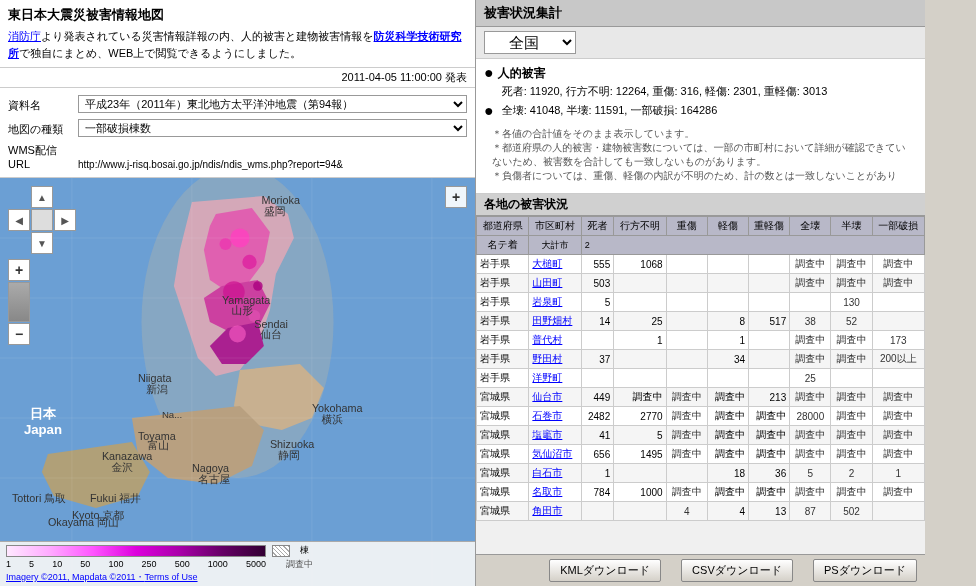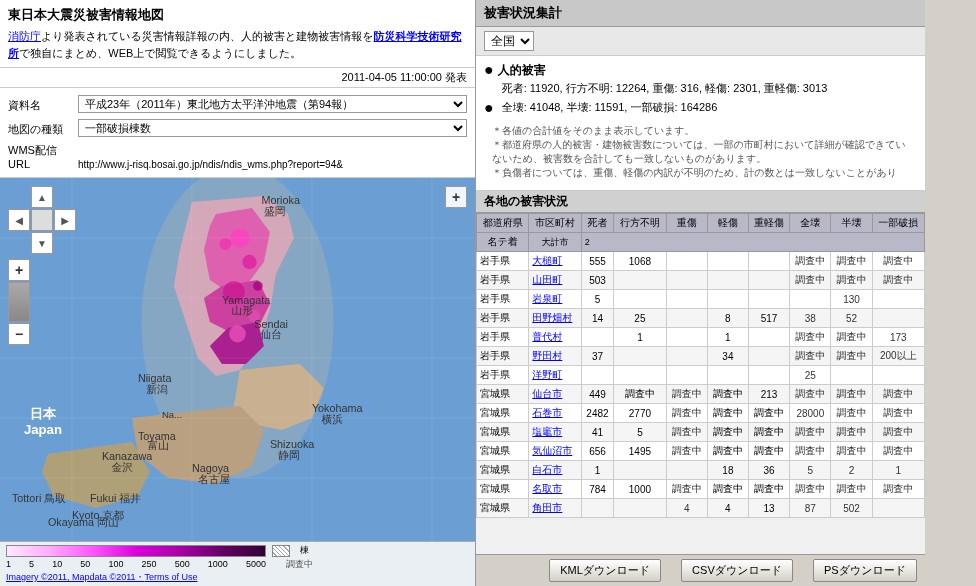--- a/index.html
+++ b/index.html
@@ -37,41 +37,41 @@
 
     
     .map-expand-btn { position: absolute; top: 8px; right: 8px; width: 22px; height: 22px; background: rgba(255,255,255,0.9); border: 1px solid #999; cursor: pointer; display: flex; align-items: center; justify-content: center; font-size: 14px; font-weight: bold; color: #333; z-index: 10; }
 
     
     .right-panel { flex: 1; display: flex; flex-direction: column; background: #f0f0f0; }
 
     .right-header { background: #c8c8c8; padding: 4px 8px; font-size: 13px; font-weight: bold; color: #000; border-bottom: 1px solid #999; }
 
     .filter-row { display: flex; align-items: center; padding: 4px 8px; background: #e8e8e8; border-bottom: 1px solid #ccc; gap: 4px; }
-    .filter-select { font-size: 12px; padding: 1px 2px; border: 1px solid #999; background: #fff; }
+    .filter-select { font-size: 15px; padding: 1px 20px; border: 1px solid #999; background: #fff; }
 
     .stats-section { padding: 6px 8px; background: #fff; border-bottom: 1px solid #ccc; }
     .stats-category { display: flex; align-items: flex-start; gap: 4px; margin-bottom: 4px; }
     .bullet { font-size: 16px; line-height: 1; }
     .stats-title { font-weight: bold; font-size: 12px; margin-bottom: 2px; }
     .stats-detail { font-size: 11px; padding-left: 4px; color: #000; }
     .stats-note { font-size: 10px; color: #555; padding: 4px 8px; line-height: 1.4; }
 
     
     .table-section-header { background: #d0d0d0; padding: 2px 8px; font-size: 12px; font-weight: bold; border-bottom: 1px solid #999; }
 
     .table-wrapper { flex: 1; overflow-y: auto; min-height: 0; }
 
     table.data-table { width: 100%; border-collapse: collapse; font-size: 10px; }
     table.data-table th { background: #b8b8c8; border: 1px solid #999; padding: 2px 3px; text-align: center; font-size: 10px; font-weight: normal; white-space: nowrap; position: sticky; top: 0; z-index: 5; }
     table.data-table td { border: 1px solid #ccc; padding: 2px 3px; text-align: center; white-space: nowrap; background: #fff; }
     table.data-table tr:nth-child(even) td { background: #f5f5f5; }
     table.data-table td.prefecture { text-align: left; }
     table.data-table td.city { text-align: left; color: #00f; cursor: pointer; text-decoration: underline; }
-    table.data-table td.num { text-align: center; }
+    table.data-table td.num { text-align: right; }
     table.data-table td.survey { color: #333; }
 
     
     .bottom-bar { display: flex; justify-content: flex-end; gap: 20px; padding: 4px 8px; background: #d4d0c8; border-top: 1px solid #999; }
     .action-btn { padding: 3px 10px; font-size: 11px; background: linear-gradient(to bottom, #fff, #d4d0c8); border: 1px solid #888; cursor: pointer; border-radius: 2px; color: #000; }
 
     
     .table-wrapper::-webkit-scrollbar { width: 16px; }
     .table-wrapper::-webkit-scrollbar-track { background: #d4d0c8; border: 1px solid #999; }
     .table-wrapper::-webkit-scrollbar-thumb { background: #a0a0a0; border: 1px solid #888; }

